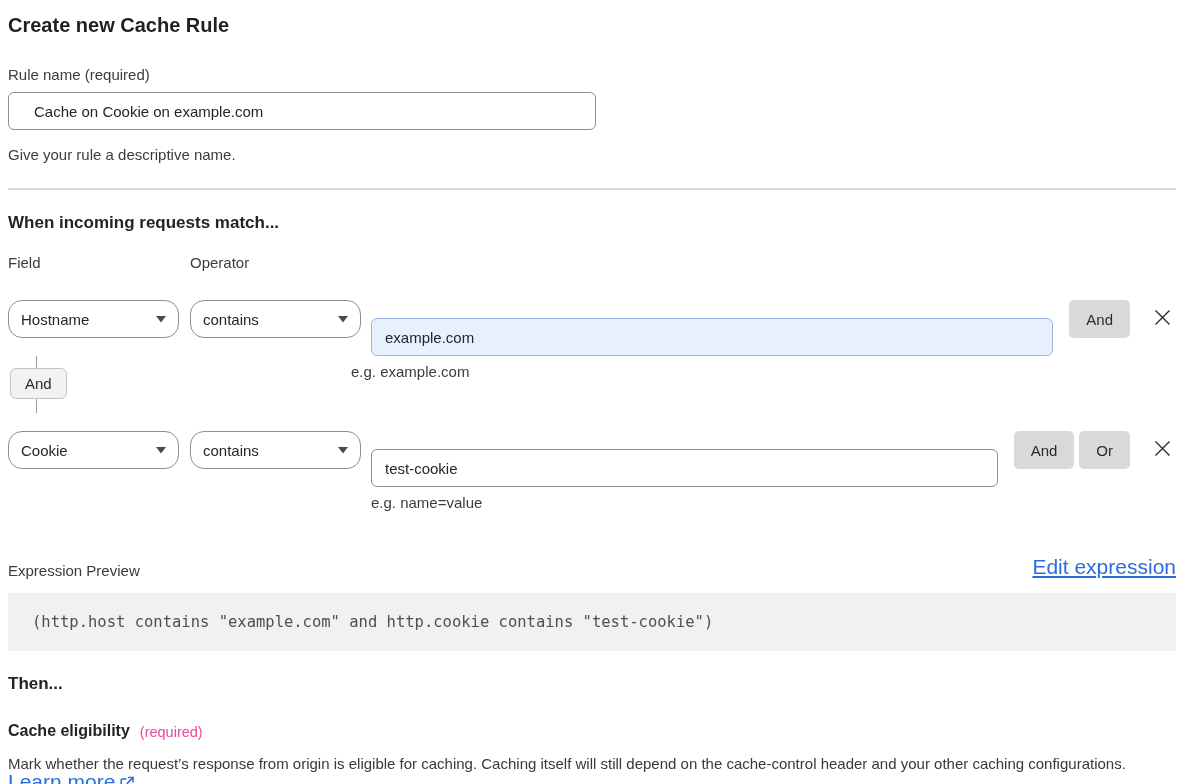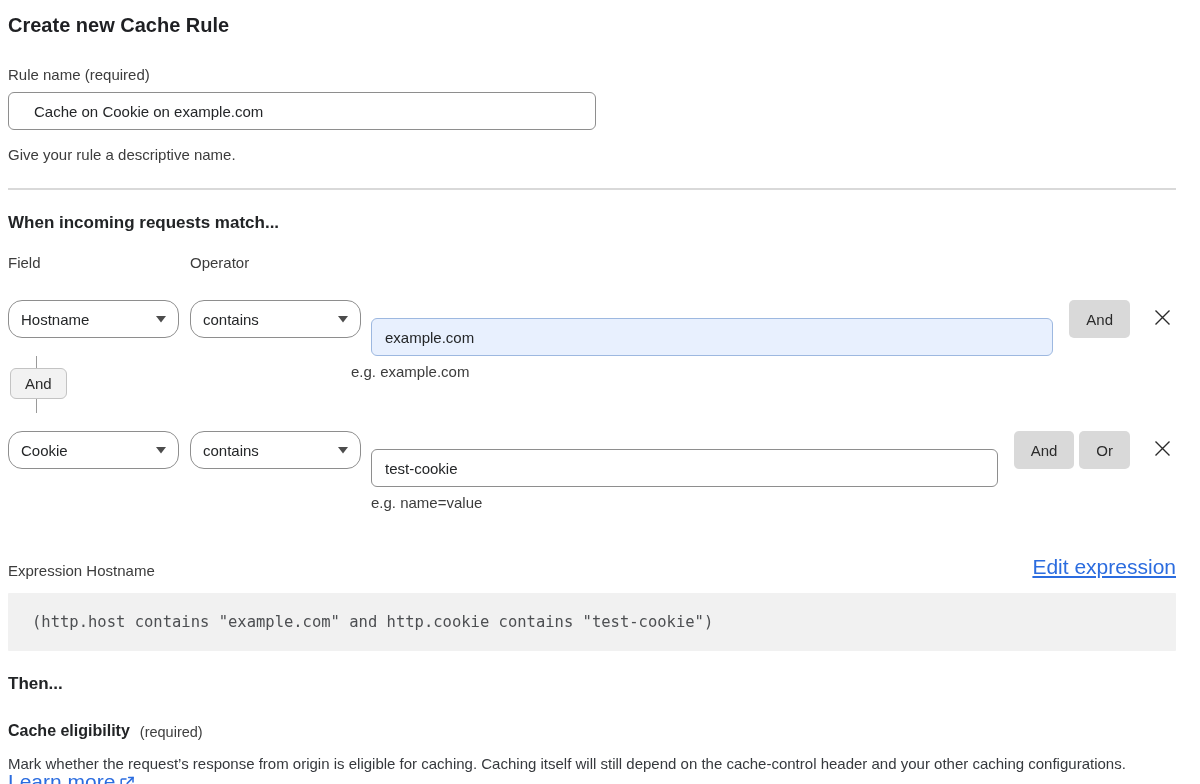--- a/index.html
+++ b/index.html
@@ -94,21 +94,21 @@
   .code-block {
     margin-top: 14px; background: #f1f1f1; padding: 20px 24px;
     font-family: "DejaVu Sans Mono", monospace; font-size: 15.5px; color: #4d4f52;
     white-space: pre; border-radius: 1px;
   }
 
   .then-heading { margin-top: 28px; }
 
   .cache-heading-row { margin-top: 27px; display: flex; align-items: flex-end; gap: 10px; }
   .cache-heading { font-size: 16px; font-weight: 700; color: #222426; }
-  .required-note { font-size: 14.5px; color: #404040; }
+  .required-note { font-size: 14.5px; color: #ec4899; }
 
   .description { margin-top: 15px; font-size: 15px; line-height: 18px; color: #36393d; max-width: 1150px; }
   .ext-icon { display: inline-block; vertical-align: -2px; margin-left: 5px; }
 
   .radio-row { display: flex; align-items: center; margin-top: 25px; cursor: pointer; }
   .radio-circle {
     width: 17px; height: 17px; border-radius: 50%;
     border: 1.5px solid #4f4f4f; background: #fff; flex: none;
     display: flex; align-items: center; justify-content: center;
   }
@@ -192,21 +192,21 @@
       <span>
         <svg width="17" height="17" viewBox="0 0 17 17">
             <path d="M1.5 1.5 L15.5 15.5 M15.5 1.5 L1.5 15.5" stroke="#2b2b2b" stroke-width="1.4" fill="none"></path>
           </svg>
       </span>
     </button>
   </div>
   <div class="hint-below">e.g. name=value</div>
 
   <div class="expr-header">
-    <div class="expr-label">Expression Hostname</div>
+    <div class="expr-label">Expression Preview</div>
     <a class="link">Edit expression</a>
   </div>
   <div class="code-block">(http.host contains "example.com" and http.cookie contains "test-cookie")</div>
 
   <h2 class="section-heading then-heading">Then...</h2>
 
   <div class="cache-heading-row">
     <span class="cache-heading">Cache eligibility</span>
     <span class="required-note">(required)</span>
   </div>

